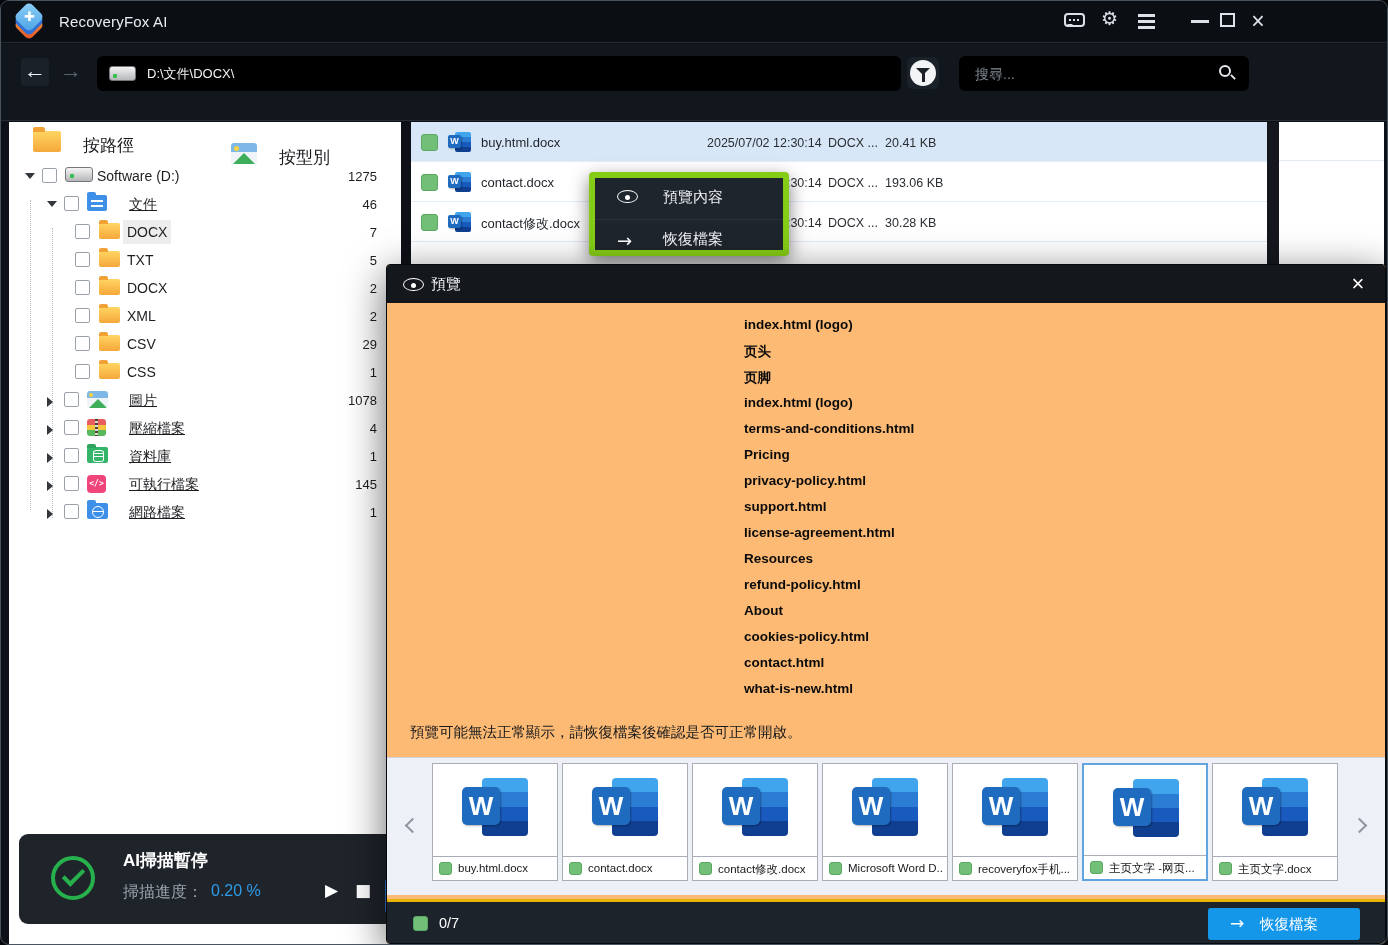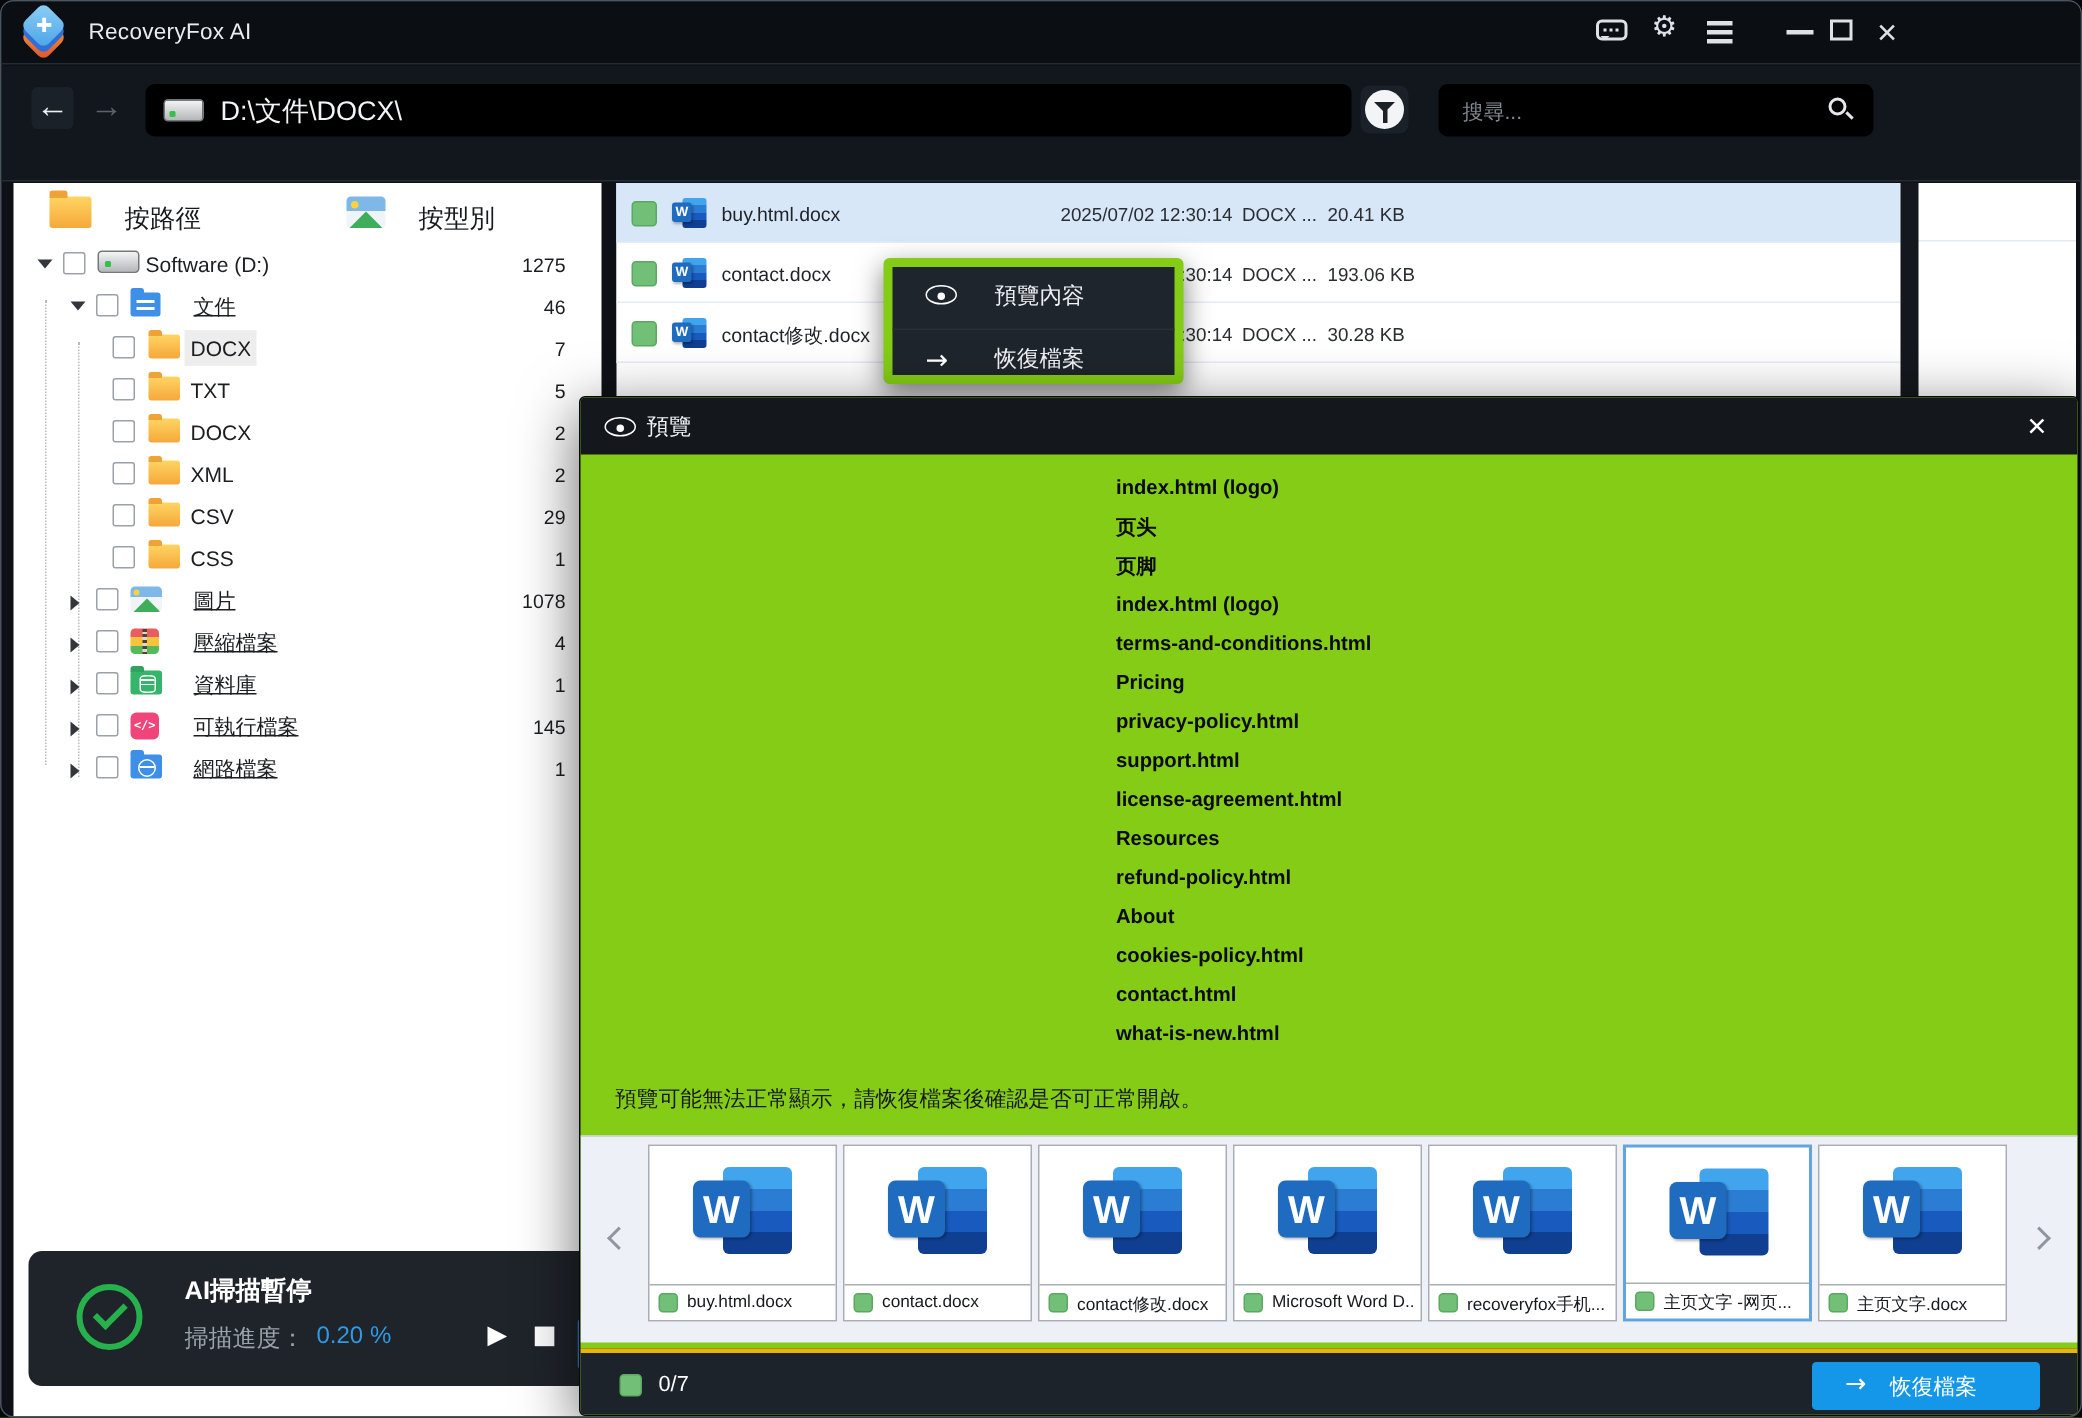--- a/index.html
+++ b/index.html
@@ -28,35 +28,35 @@
   .win-max { left:1219px; top:12px; width:15px; height:14px; border:2px solid #dde2e8; }
   .win-close { left:1246px; top:5px; color:#dde2e8; font-size:23px; line-height:30px; text-align:center; width:22px;}
 
   
   #navbar { position:absolute; left:0; top:43px; width:100%; height:77px; background:#12171e; border-bottom:1px solid #262c34; }
   #back-btn { position:absolute; left:20px; top:14px; width:28px; height:28px; color:#eef1f4; font-size:22px; text-align:center; line-height:26px; background:#1b2129; border-radius:4px; cursor:pointer; }
   #fwd-btn { position:absolute; left:56px; top:14px; width:28px; height:28px; color:#5a636e; font-size:22px; text-align:center; line-height:26px; cursor:pointer; }
   #path-box { position:absolute; left:96px; top:12px; width:804px; height:35px; background:#000; border-radius:6px; }
   #path-drive { position:absolute; left:12px; top:10px; width:27px; height:15px; background:linear-gradient(#f4f4f4,#b5b7ba); border-radius:3px; border:1px solid #74787c; }
   #path-drive::after { content:""; position:absolute; left:3px; bottom:2px; width:4px; height:4px; background:#35c04a; border-radius:1px; }
-  #path-text { position:absolute; left:50px; top:0; width:740px; height:35px; border:none; background:transparent; color:#f2f4f6; font-size:18px; font-family:"Liberation Sans",sans-serif; outline:none; }
+  #path-text { position:absolute; left:50px; top:0; width:740px; height:35px; border:none; background:transparent; color:#f2f4f6; font-size:13px; font-family:"Liberation Sans",sans-serif; outline:none; }
   #filter-btn { position:absolute; left:906px; top:13px; width:32px; height:32px; background:#1b2129; border-radius:6px; cursor:pointer; }
   #filter-btn .circ { position:absolute; left:3px; top:3px; width:26px; height:26px; background:#f2f4f6; border-radius:50%; }
   #filter-btn .fun { position:absolute; left:6px; top:7px; width:0; height:0; border-left:7px solid transparent; border-right:7px solid transparent; border-top:7px solid #1c2127; }
   #filter-btn .fun::after { content:""; position:absolute; left:-1.5px; top:-2px; width:3px; height:9px; background:#1c2127; }
   #search-box { position:absolute; left:958px; top:12px; width:290px; height:35px; background:#000; border-radius:6px; }
   #search-input { position:absolute; left:16px; top:0; width:230px; height:35px; background:transparent; border:none; outline:none; color:#e8ebee; font-size:14px; font-family:"Liberation Sans",sans-serif; }
   #search-input::placeholder { color:#7f8892; }
   #search-box .mag { position:absolute; right:18px; top:9px; width:12px; height:12px; border:2px solid #e4e8ec; border-radius:50%; }
   #search-box .mag::after { content:""; position:absolute; left:9px; top:9px; width:6px; height:2px; background:#e4e8ec; transform:rotate(45deg); }
 
   
   #sidebar { position:absolute; left:8px; top:121px; width:392px; height:823px; background:#fff; }
   .tab { position:absolute; top:7px; height:30px; cursor:pointer; }
-  #tab-path { left:14px; width:170px; } #tab-type { left:210px; width:170px; }
+  #tab-path { left:14px; width:170px; } #tab-type { left:210px; width:170px;margin-top:12px; }
   .tab .lbl { position:absolute; left:60px; top:5px; font-size:17px; color:#17191c; }
   .fold-lg { position:absolute; left:10px; top:2px; width:28px; height:21px; background:linear-gradient(#ffd563,#f5a83a); border-radius:2px; }
   .fold-lg::before { content:""; position:absolute; left:0; top:-4px; width:12px; height:5px; background:#f0a236; border-radius:2px 2px 0 0; }
   .pic-lg { position:absolute; left:12px; top:2px; width:26px; height:21px; border-radius:3px; background:linear-gradient(#7db8e8 0 45%,#eef4f8 0); overflow:hidden; }
   .pic-lg::before { content:""; position:absolute; left:3px; top:3px; width:5px; height:5px; border-radius:50%; background:#ffd23e; }
   .pic-lg::after { content:""; position:absolute; left:0px; bottom:-2px; border-left:13px solid transparent; border-right:13px solid transparent; border-bottom:13px solid #3fae5a; }
 
   #tree { position:absolute; left:0; top:40px; width:100%; }
   .trow { position:relative; height:28px; }
   .exp { position:absolute; top:11px; width:0; height:0; }
@@ -132,21 +132,21 @@
   .mitem { position:relative; height:41px; cursor:pointer; }
   .mitem + .mitem { border-top:1px solid #2a3138; }
   .micon { position:absolute; left:22px; top:10px; width:22px; height:22px; color:#fff; }
   .mlabel { position:absolute; left:68px; top:10px; color:#f0f2f5; font-size:15px; }
   .eye { position:relative; width:22px; height:16px; }
   .eye::before { content:""; position:absolute; left:0; top:2px; width:19px; height:11px; border:1.7px solid currentColor; border-radius:50%; }
   .eye::after { content:""; position:absolute; left:8px; top:6.5px; width:5px; height:5px; background:currentColor; border-radius:50%; }
   .marrow { font-size:18px; line-height:22px; font-family:"DejaVu Sans",sans-serif; }
 
   
-  #modal { position:absolute; left:385px; top:263px; width:1000px; height:680px; background:#84cc16; border:1px solid #07090c; border-radius:4px; box-shadow:0 10px 40px rgba(0,0,0,.6); z-index:50; overflow:hidden; }
+  #modal { position:absolute; left:385px; top:263px; width:1000px; height:680px; background:#fdba74; border:1px solid #07090c; border-radius:4px; box-shadow:0 10px 40px rgba(0,0,0,.6); z-index:50; overflow:hidden; }
   #modal-head { position:absolute; left:0; top:0; width:100%; height:38px; background:#14171c; }
   #modal-head .eye { position:absolute; left:16px; top:11px; color:#fff; }
   #modal-title { position:absolute; left:44px; top:10px; color:#f2f4f6; font-size:15px; }
   #modal-close { position:absolute; right:14px; top:4px; color:#fff; font-size:22px; width:26px; text-align:center; line-height:30px; cursor:pointer; }
   #plines { position:absolute; left:357px; top:52px; }
   .pline { height:26px; font-size:13.5px; font-weight:bold; color:#0b0b0b; white-space:nowrap; }
   #preview-warning { position:absolute; left:23px; top:458px; font-size:14.5px; color:#17191c; }
   #carousel { position:absolute; left:0; top:492px; width:100%; height:138px; background:#edf0f7; border-top:1px solid #cfd4dc; }
   .chev { position:absolute; top:62px; width:11px; height:11px; border-left:2.4px solid #8f96a1; border-bottom:2.4px solid #8f96a1; cursor:pointer; }
   #chev-left { left:20px; transform:rotate(45deg); }

